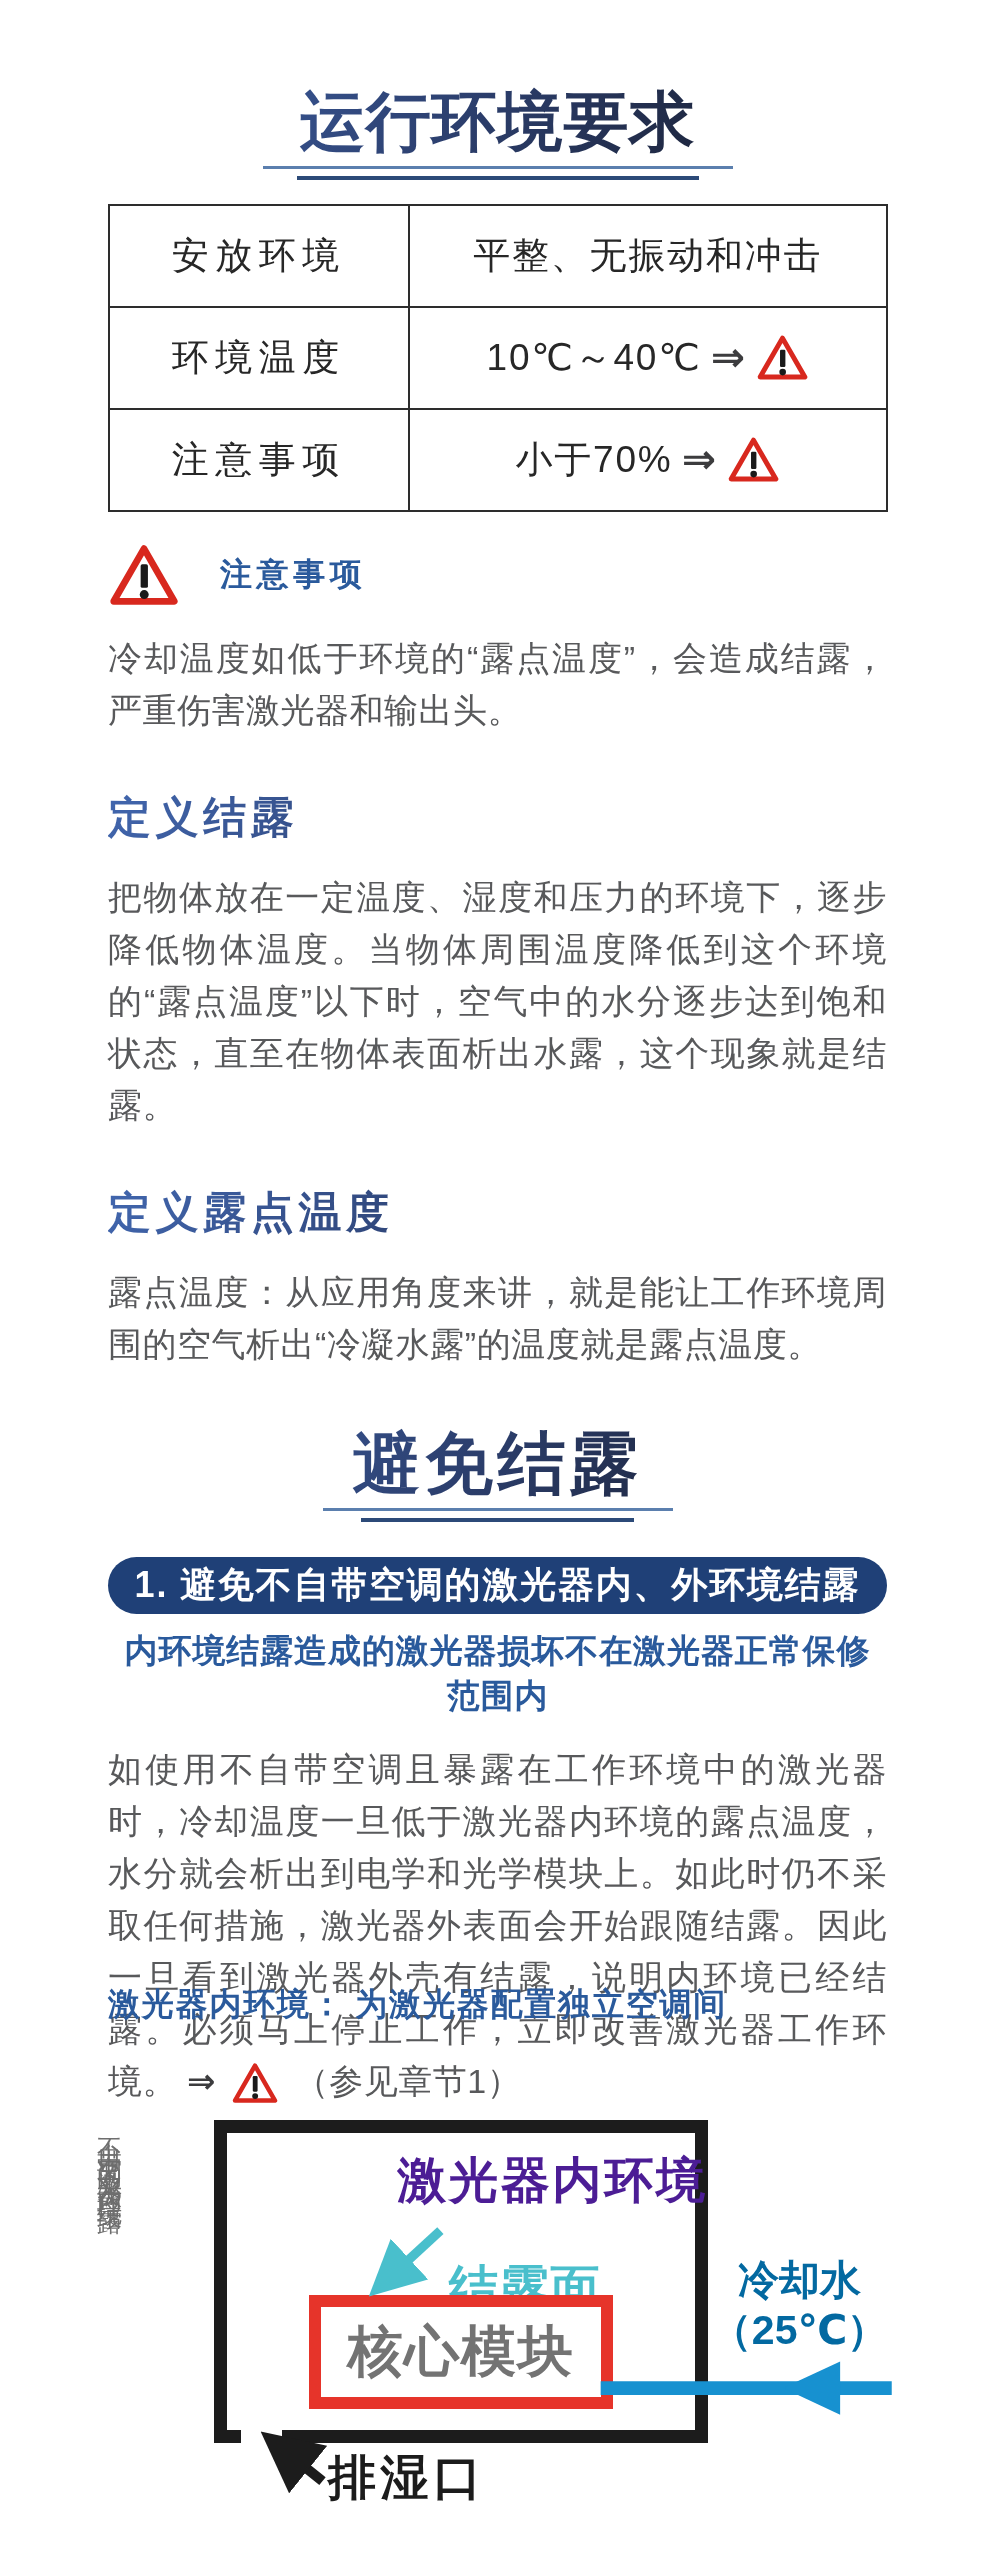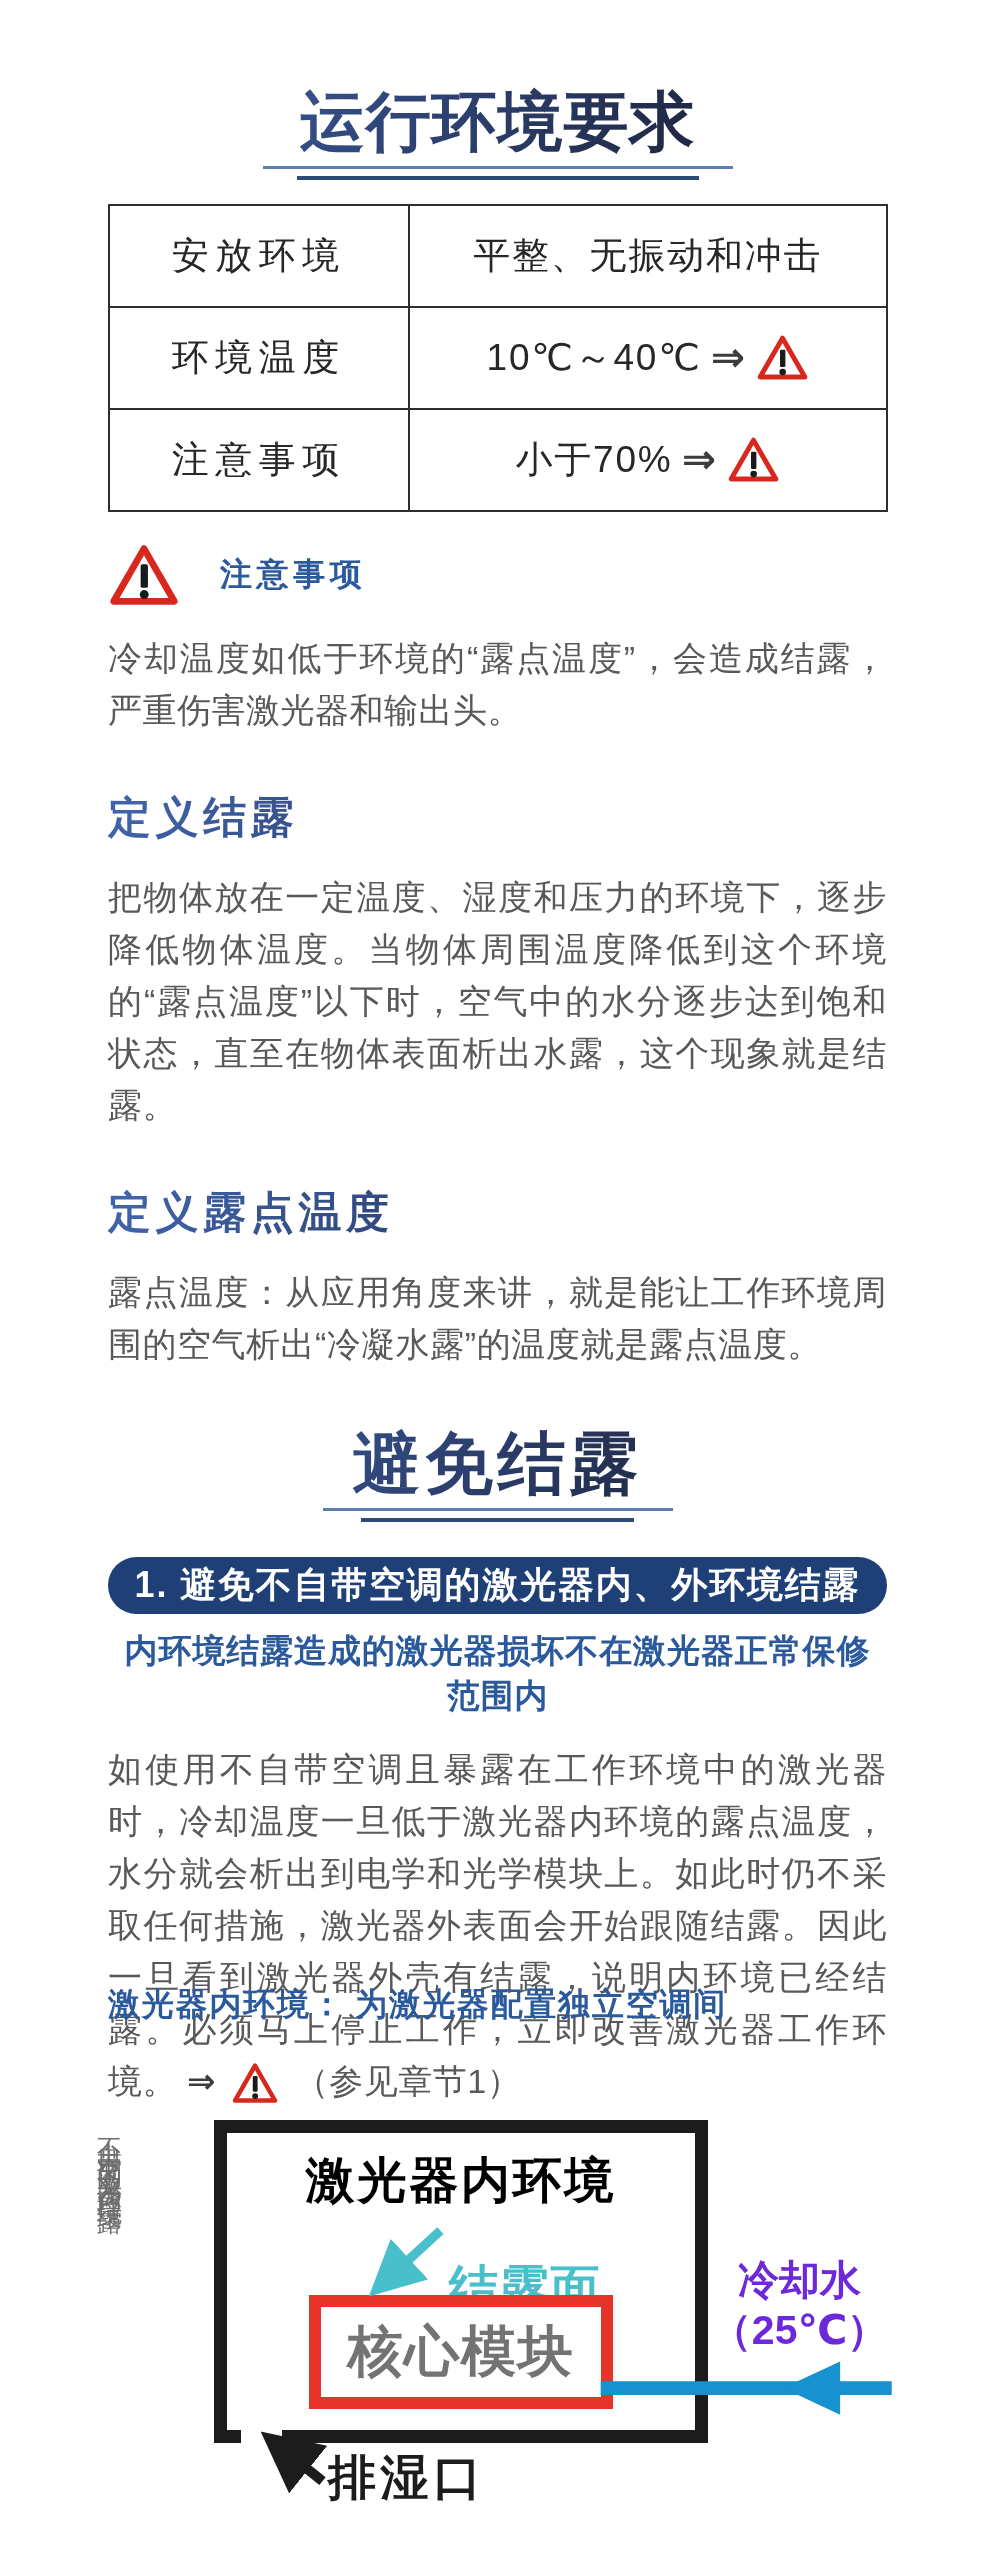--- a/index.html
+++ b/index.html
@@ -96,35 +96,35 @@
     writing-mode:vertical-rl;text-orientation:upright;
     color:#6e6e6e;font-size:25px;letter-spacing:5.5px;
   }
   .black-box{
     position:absolute;left:214px;top:11px;width:494px;height:323px;
     border:13px solid #1c1c1c;box-sizing:border-box;background:#ffffff;
   }
   .box-gap{position:absolute;left:241px;top:317px;width:41px;height:20px;background:#ffffff;}
   .inner-env{
     position:absolute;left:214px;top:39px;width:494px;
-    text-align:center;color:#000000;font-size:49px;font-weight:700;letter-spacing:2.8px;
+    text-align:right;color:#4c1d95;font-size:49px;font-weight:700;letter-spacing:2.8px;
   }
   .surface-label{
     position:absolute;left:449px;top:111px;
     color:#49bfcc;font-size:49px;font-weight:700;letter-spacing:1.8px;margin-top:36px;
   }
   .red-box{
     position:absolute;left:309px;top:186px;width:304px;height:114px;
     border:12px solid #e6342a;box-sizing:border-box;background:#ffffff;
     display:flex;align-items:center;justify-content:center;
   }
   .core-label{color:#737373;font-size:55px;font-weight:700;letter-spacing:1.8px;}
   .cooling-label{
     position:absolute;left:705px;top:146px;width:189px;
-    text-align:center;color:#6d28d9;font-size:41px;font-weight:700;line-height:50px;
+    text-align:center;color:#0369a1;font-size:41px;font-weight:700;line-height:50px;
   }
   .vent-label{
     position:absolute;left:328px;top:337px;
     color:#1c1c1c;font-size:48px;font-weight:700;letter-spacing:4.6px;
   }
   .diag-svg{position:absolute;left:0;top:0;width:995px;height:467px;pointer-events:none;}
 </style>
 </head>
 <body>
 

